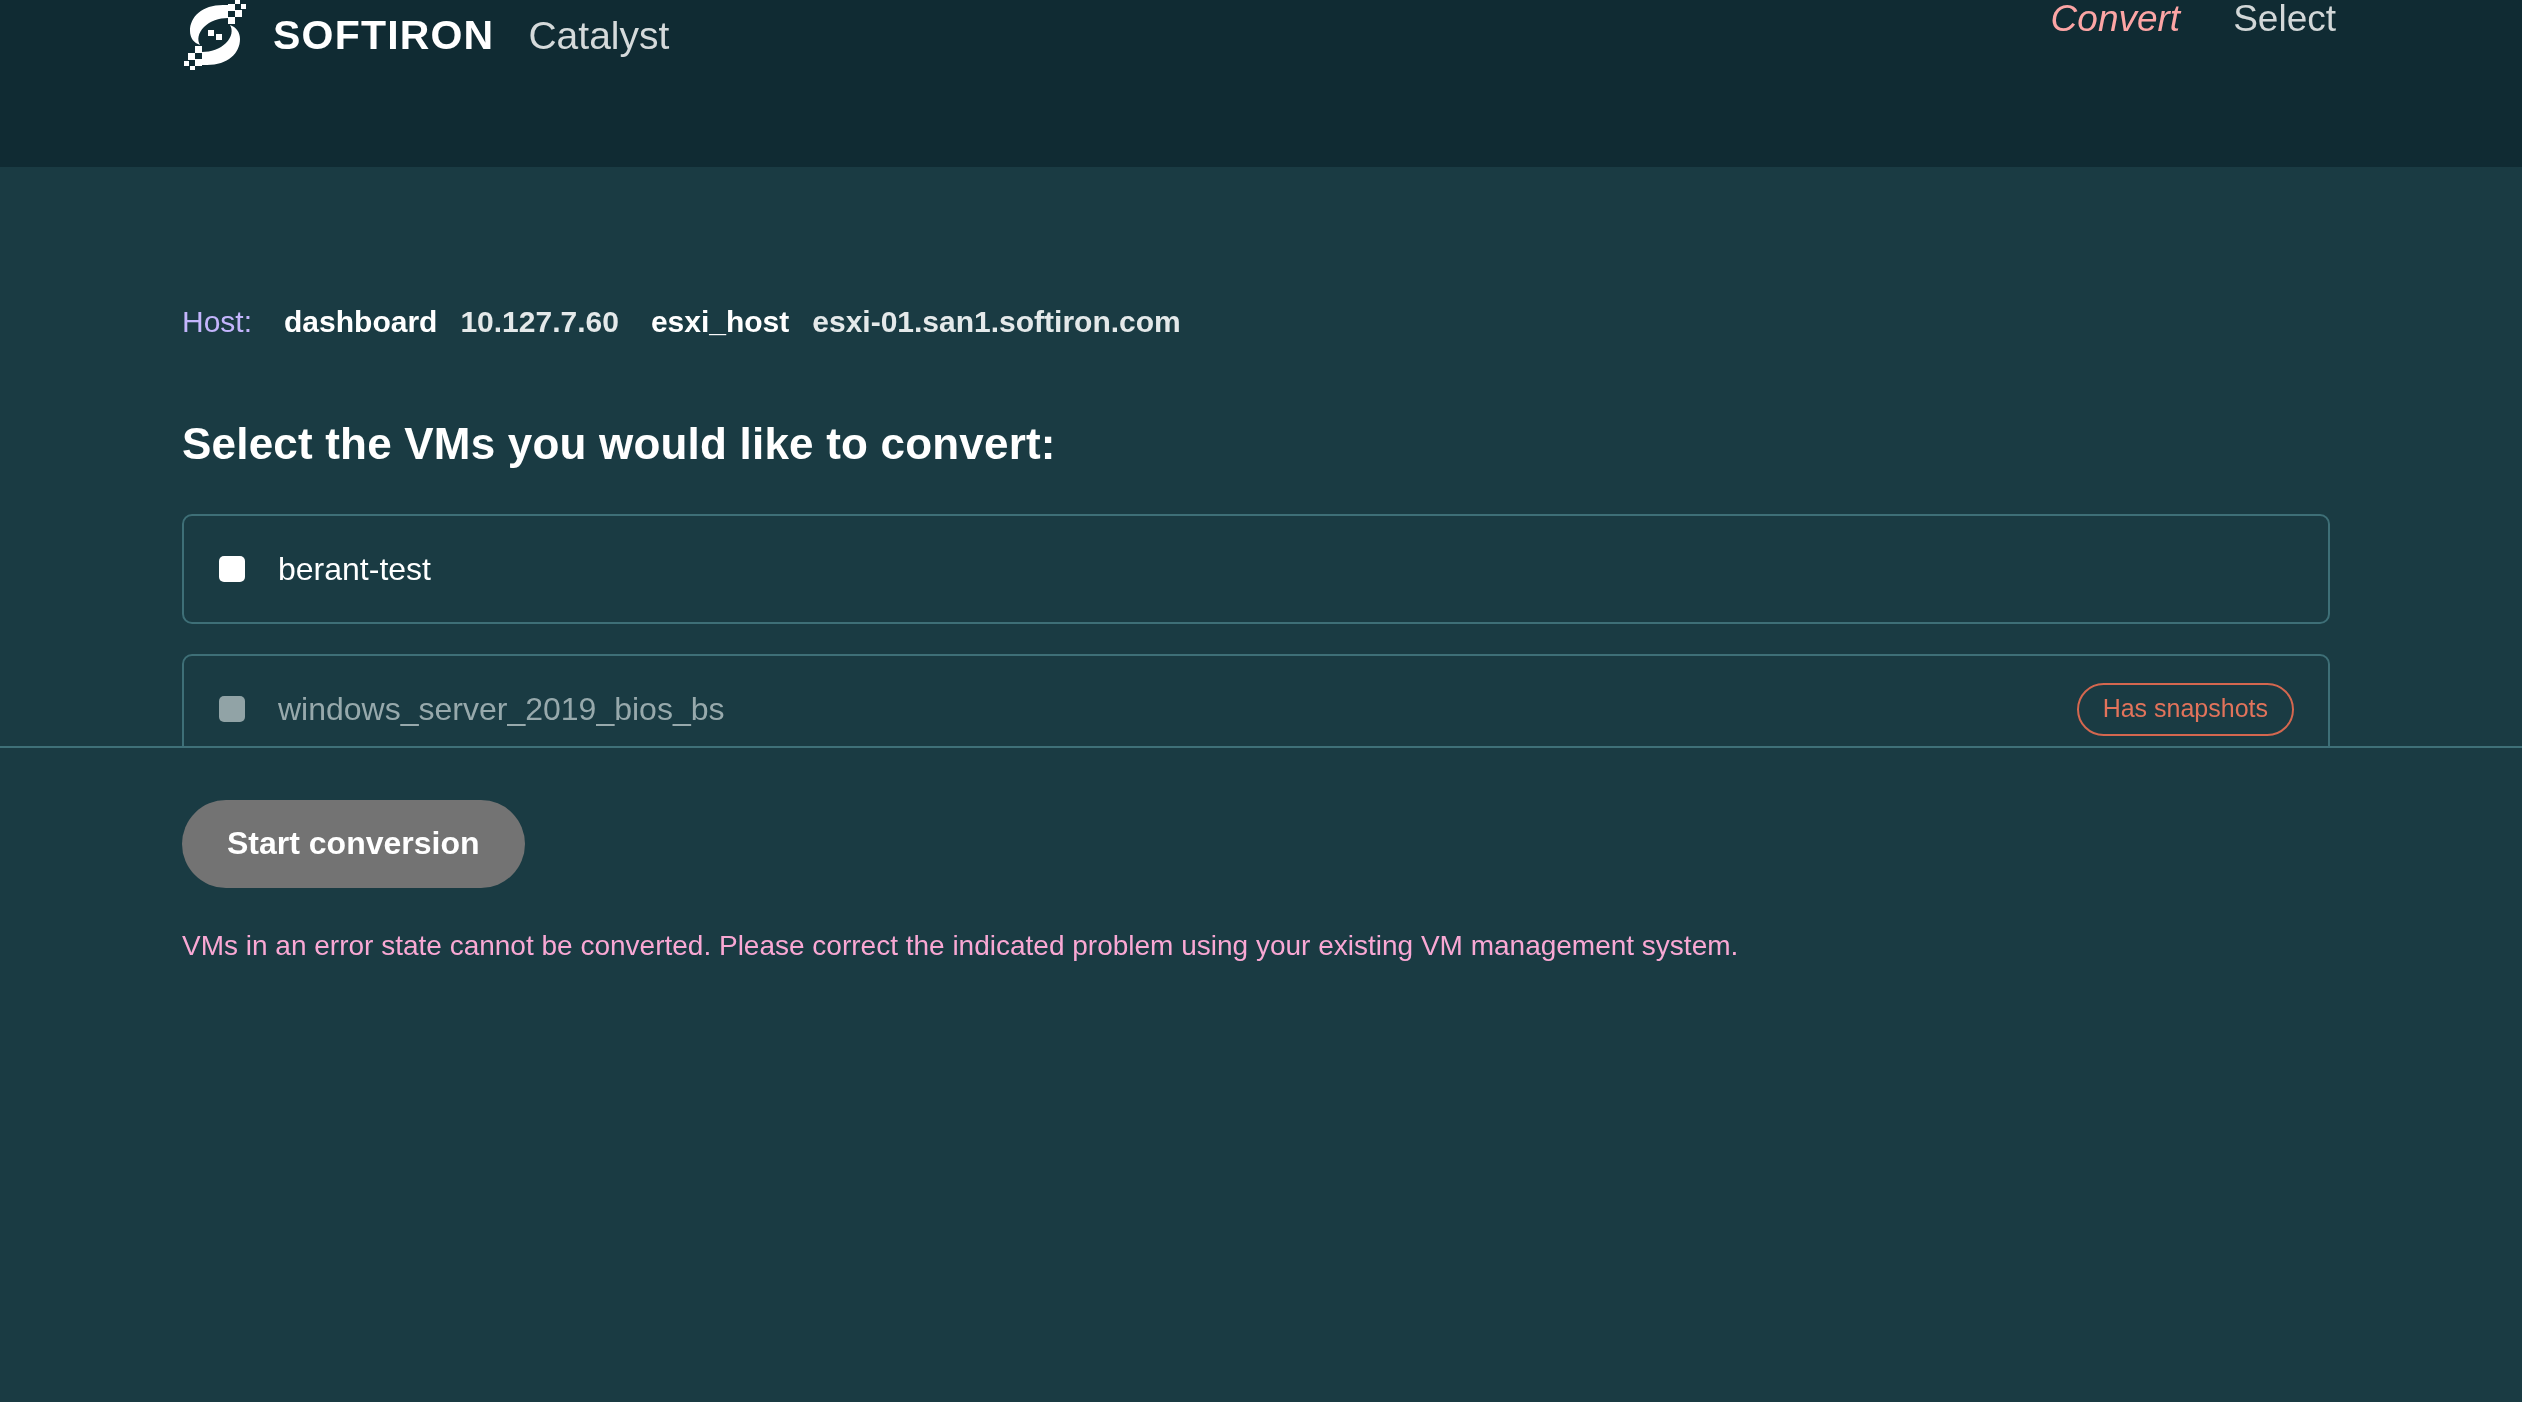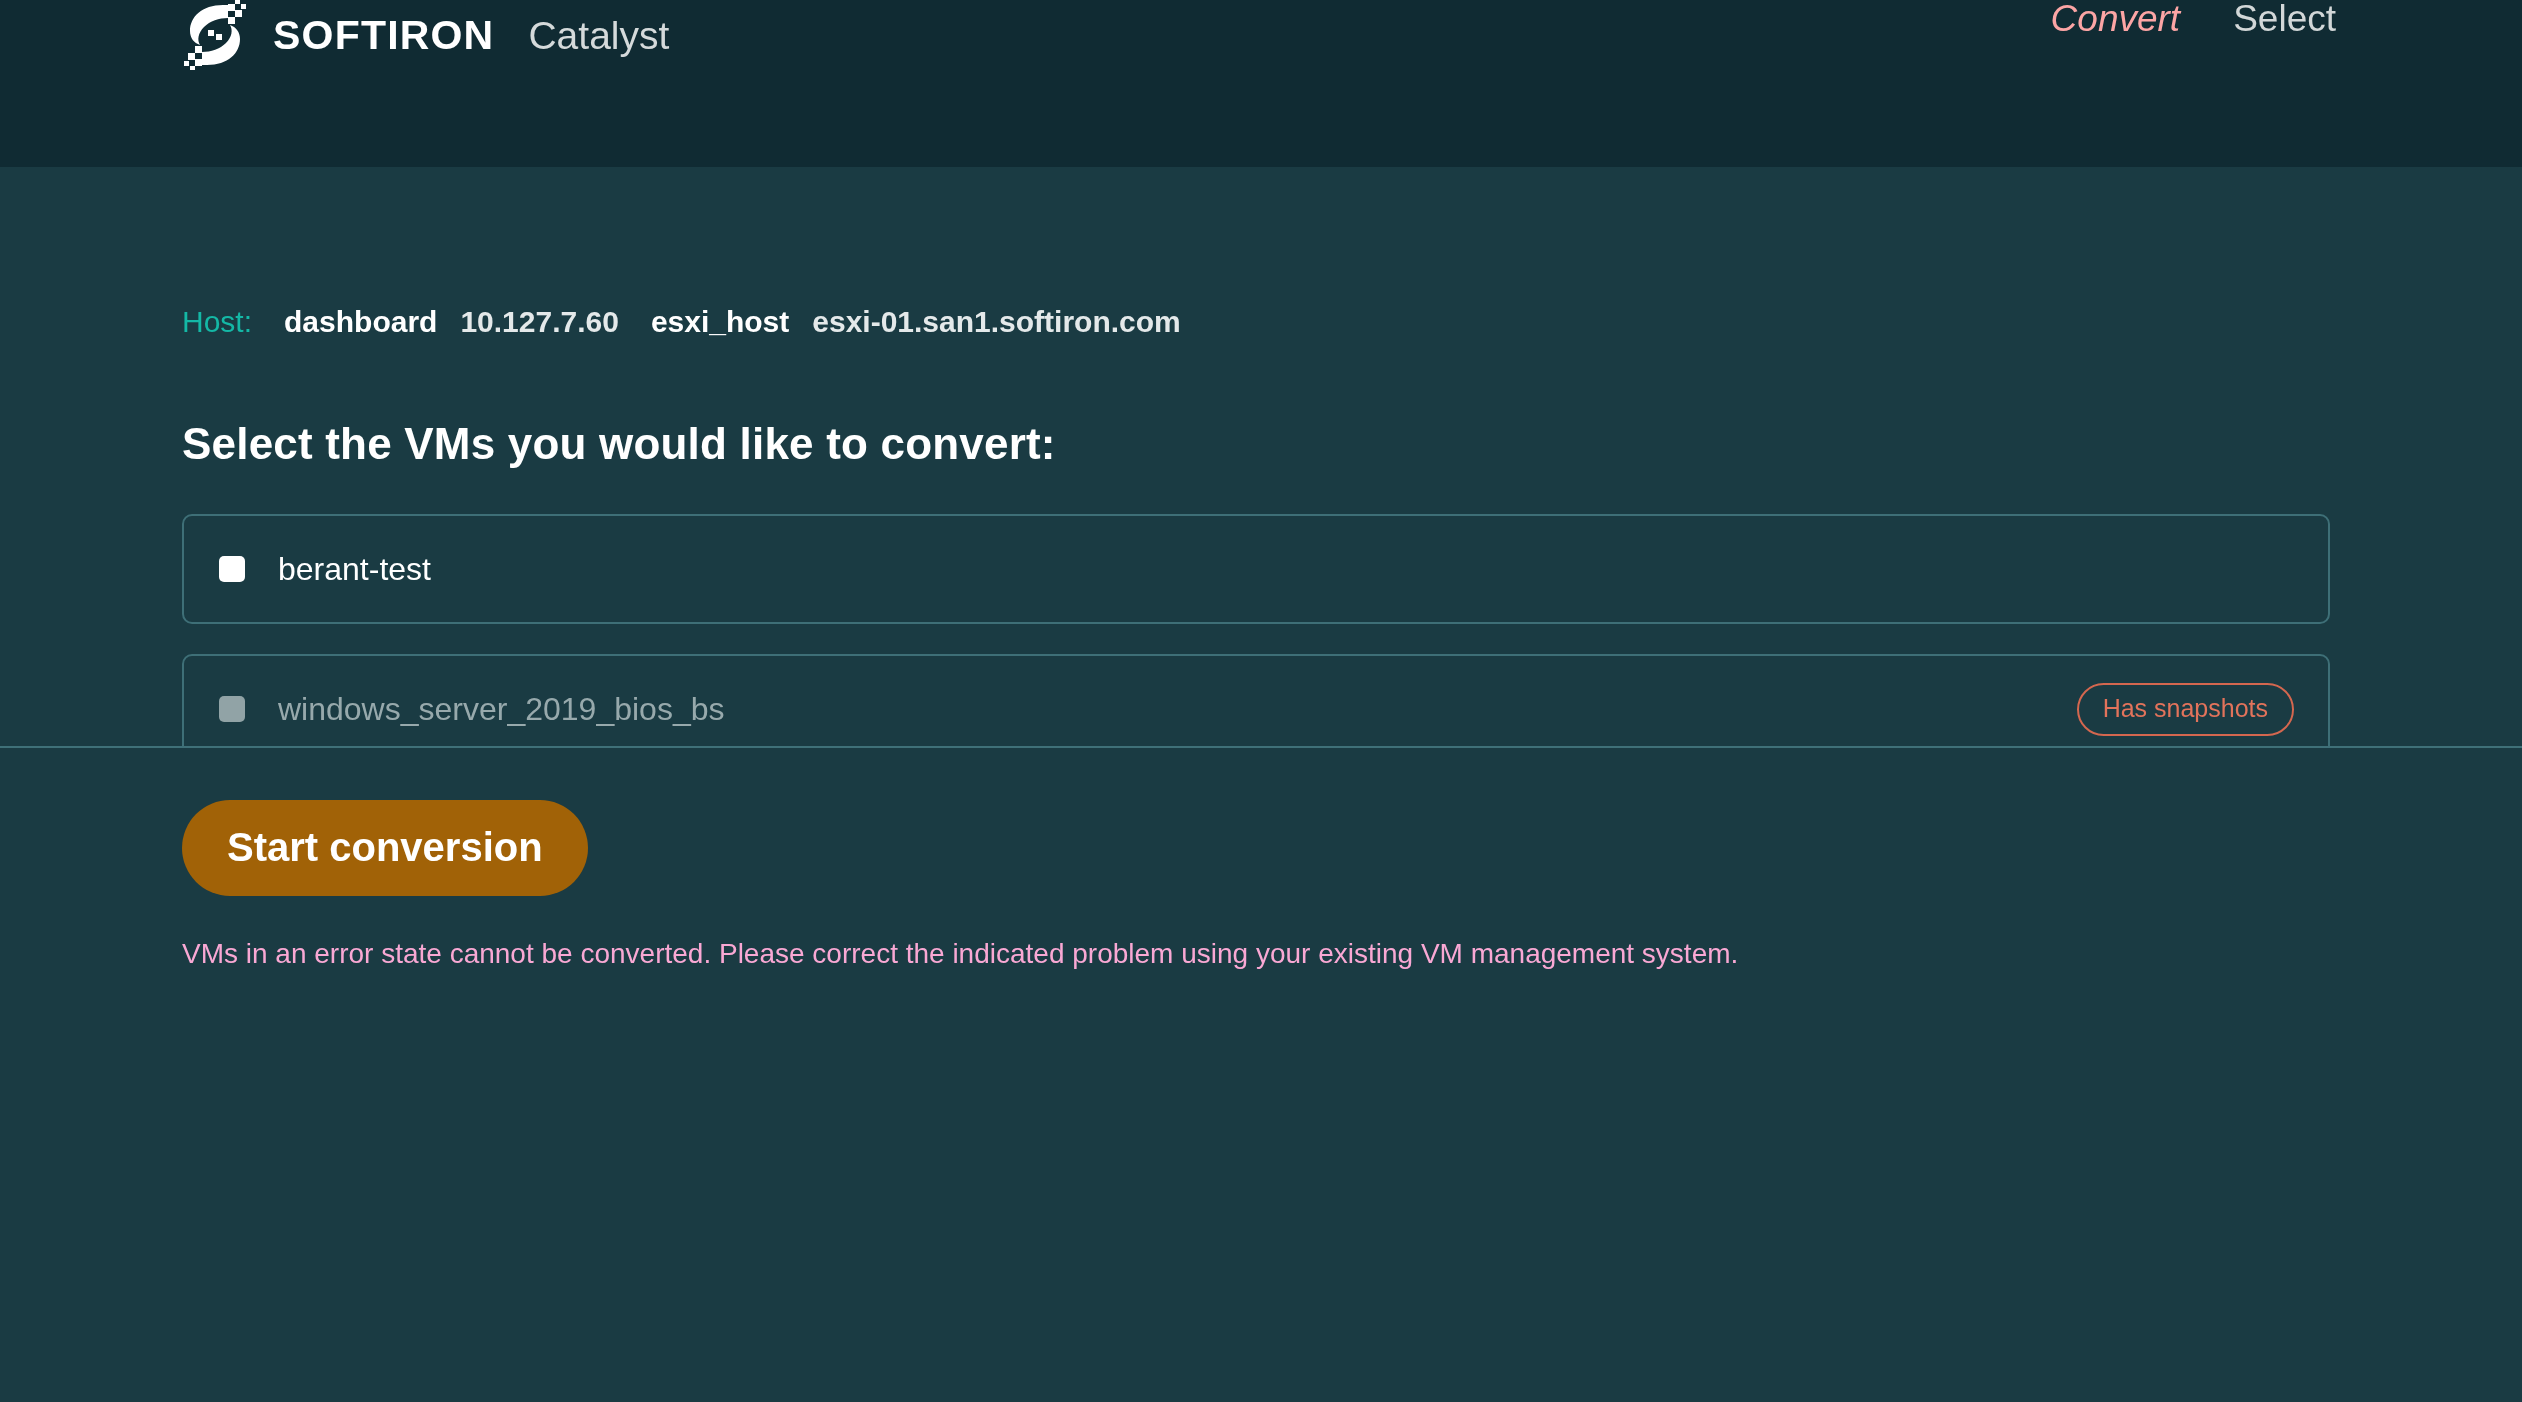--- a/index.html
+++ b/index.html
@@ -71,21 +71,21 @@
     padding: 0 0 0 182px;
   }
   .hostline {
     display: flex;
     align-items: baseline;
     padding-top: 138px;
     font-size: 30px;
     color: #eef2f2;
     white-space: nowrap;
   }
-  .hostline .lbl { font-weight: 400; color: #14b8a6; }
+  .hostline .lbl { font-weight: 400; color: #c4b5fd; }
   .hostline .key {
     font-weight: 700;
     color: #ffffff;
     margin-left: 32px;
   }
   .hostline .val {
     font-weight: 700;
     color: #e4e9ea;
     margin-left: 23px;
   }
@@ -152,24 +152,24 @@
     font-size: 25px;
     line-height: 1;
     white-space: nowrap;
   }
   .badge.danger { color: #e2735b; border-color: #d4674f; }
 
   
   .actions { padding-top: 52px; }
   .start-btn {
     border: none;
-    background: #a16207;
+    background: #737373;
     color: #ffffff;
     font-family: "Liberation Sans", sans-serif;
-    font-size: 40px;
+    font-size: 32px;
     font-weight: 700;
     border-radius: 999px;
     padding: 27px 45px 29px;
     line-height: 1;
     cursor: pointer;
     display: inline-block;
   }
   .note {
     margin-top: 42px;
     font-size: 28px;

